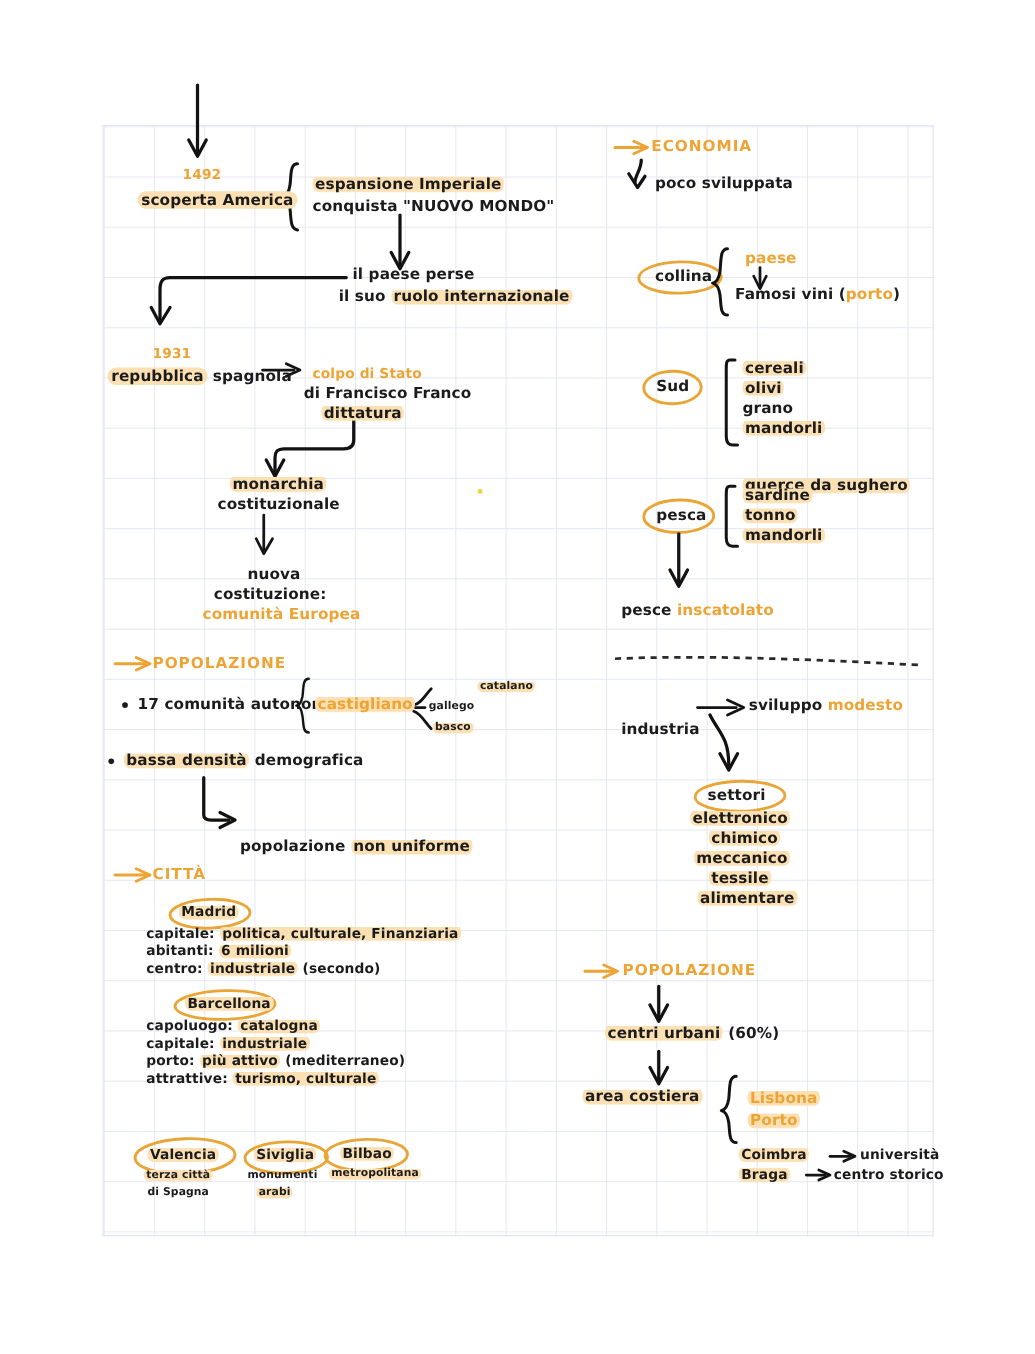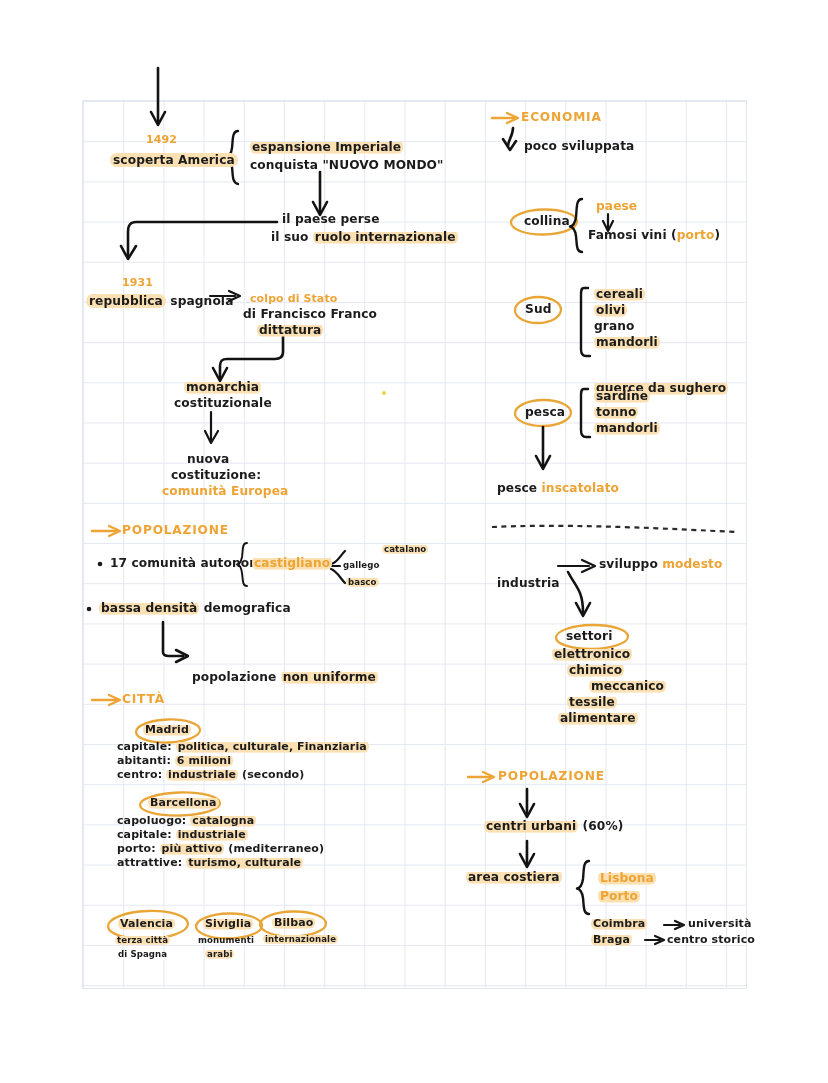--- a/index.html
+++ b/index.html
@@ -212,21 +212,21 @@
   <div class="t or s15" style="left:122px;top:277px;">1931</div>
   <div class="t s17" style="left:86px;top:295px;"><span class="hlw">repubblica</span><span> spagnola</span></div>
 
   <div class="t or s15" style="left:250px;top:293px;">colpo di Stato</div>
   <div class="t s17" style="left:243px;top:308px;">di Francisco Franco</div>
   <div class="t s17" style="left:257px;top:324px;"><span class="hl">dittatura</span></div>
 
   <div class="t s17" style="left:184px;top:381px;"><span class="hl">monarchia</span></div>
   <div class="t s17" style="left:174px;top:397px;">costituzionale</div>
 
-  <div class="t s17" style="left:187px;top:453px;text-align:right;">nuova</div>
+  <div class="t s17" style="left:198px;top:453px;text-align:right;">nuova</div>
   <div class="t s17" style="left:171px;top:469px;">costituzione:</div>
   <div class="t or s17" style="left:162px;top:485px;">comunità Europea</div>
 
   <div class="t or s17" style="left:122px;top:524px;letter-spacing:.8px;">POPOLAZIONE</div>
 
   <div class="t s17" style="left:110px;top:557px;">17 comunità autonome</div>
   <div class="t or s17" style="left:252px;top:557px;"><span class="hl">castigliano</span></div>
   <div class="t s12" style="left:346px;top:545px;padding-left:36px;"><span class="hl">catalano</span></div>
   <div class="t s12" style="left:343px;top:561px;">gallego</div>
   <div class="t s12" style="left:346px;top:578px;"><span class="hl">basco</span></div>
@@ -250,21 +250,21 @@
 
   <div class="t s15" style="left:118px;top:918px;"><span class="hl">Valencia</span></div>
   <div class="t s12" style="left:115px;top:936px;"><span class="hl">terza città</span></div>
   <div class="t s12" style="left:118px;top:950px;">di Spagna</div>
 
   <div class="t s15" style="left:203px;top:918px;"><span class="hl">Siviglia</span></div>
   <div class="t s12" style="left:198px;top:936px;">monumenti</div>
   <div class="t s12" style="left:205px;top:950px;"><span class="hl">arabi</span></div>
 
   <div class="t s15" style="left:272px;top:917px;"><span class="hl">Bilbao</span></div>
-  <div class="t s12" style="left:263px;top:935px;"><span class="hl">internazionale</span></div>
+  <div class="t s12" style="left:263px;top:935px;"><span class="hl">metropolitana</span></div>
 
   <div class="t or s17" style="left:521px;top:111px;letter-spacing:.8px;">ECONOMIA</div>
   <div class="t s17" style="left:524px;top:140px;">poco sviluppata</div>
 
   <div class="t s17" style="left:524px;top:215px;">collina</div>
   <div class="t or s17" style="left:596px;top:200px;">paese</div>
   <div class="t s17" style="left:588px;top:229px;"><span>Famosi vini (</span><span class="or">porto</span><span>)</span></div>
 
   <div class="t s17" style="left:525px;top:303px;">Sud</div>
   <div class="t s17" style="left:594px;top:288px;"><span class="hl">cereali</span></div>
@@ -279,21 +279,21 @@
   <div class="t s17" style="left:594px;top:422px;"><span class="hl">mandorli</span></div>
 
   <div class="t s17" style="left:497px;top:482px;"><span>pesce </span><span class="or">inscatolato</span></div>
 
   <div class="t s17" style="left:497px;top:558px;margin-top:19px;">industria</div>
   <div class="t s17" style="left:599px;top:558px;"><span>sviluppo </span><span class="or">modesto</span></div>
 
   <div class="t s17" style="left:566px;top:630px;">settori</div>
   <div class="t s17" style="left:552px;top:648px;"><span class="hl">elettronico</span></div>
   <div class="t s17" style="left:567px;top:664px;"><span class="hl">chimico</span></div>
-  <div class="t s17" style="left:589px;top:680px;"><span class="hl">meccanico</span></div>
+  <div class="t s17" style="left:555px;top:680px;"><span class="hl">meccanico</span></div>
   <div class="t s17" style="left:567px;top:696px;"><span class="hl">tessile</span></div>
   <div class="t s17" style="left:558px;top:712px;"><span class="hl">alimentare</span></div>
 
   <div class="t or s17" style="left:498px;top:770px;letter-spacing:.8px;">POPOLAZIONE</div>
 
   <div class="t s17" style="left:484px;top:820px;"><span class="hl">centri urbani</span><span> (60%)</span></div>
   <div class="t s17" style="left:466px;top:871px;"><span class="hl">area costiera</span></div>
 
   <div class="t or s17" style="left:598px;top:872px;"><span class="hl">Lisbona</span></div>
   <div class="t or s17" style="left:598px;top:890px;"><span class="hl">Porto</span></div>

